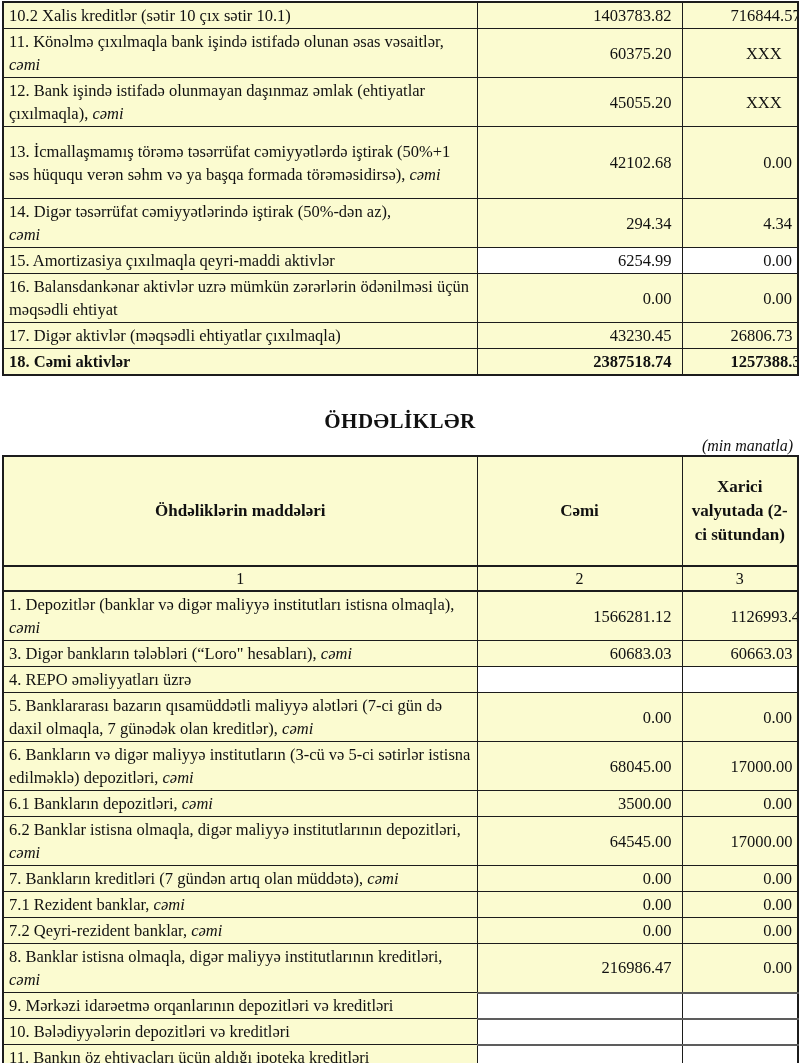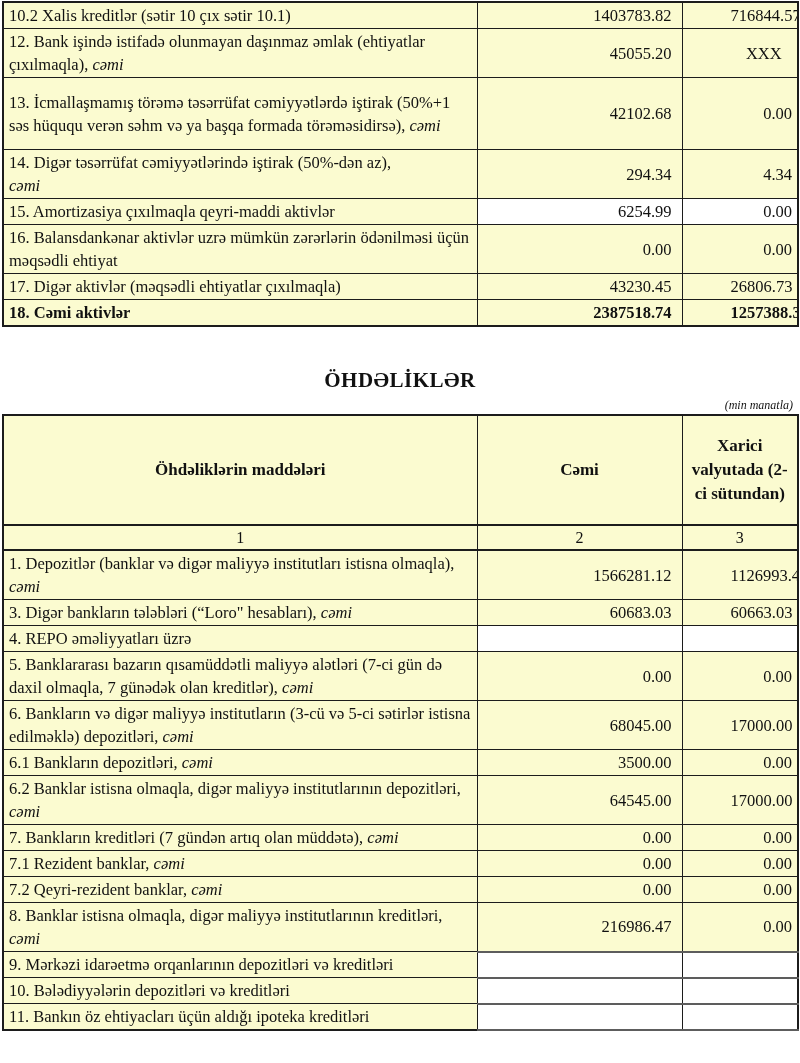--- a/index.html
+++ b/index.html
@@ -62,52 +62,57 @@
     line-height: 24px;
     padding: 18px 4px;
     border-bottom: 2px solid var(--border_dark);
   }
   #liab-index td {
     text-align: center;
     font-size: 16px;
     border-bottom: 2px solid var(--border_dark);
   }
   .section-title {
-    margin-top: 39px;
+    margin-top: 31px;
     height: 28px;
     text-align: center;
     font-size: 21px;
     font-weight: bold;
     letter-spacing: 0.5px;
     line-height: 28px;
   }
   .unit-note {
     margin-top: 2px;
     height: 18px;
     text-align: right;
     padding-right: 7px;
     font-style: italic;
-    font-size: 12px;
+    font-size: 16px;
     line-height: 18px;
   }
 </style>
 </head>
 <body>
 
 <table id="assets-table">
   <colgroup>
       <col style="width:474px">
       <col style="width:205px">
       <col style="width:116px">
     </colgroup>
   <tbody>
     <tr class="r1">
       <td class="lbl"><span>10.2 Xalis kreditlər (sətir 10 çıx sətir 10.1)</span><span class="sfx"></span></td>
       <td class="val">1403783.82</td>
       <td class="val v3">716844.57</td>
+    </tr>
+    <tr class="r2">
+      <td class="lbl"><span>11. Könəlmə çıxılmaqla bank işində istifadə olunan əsas vəsaitlər, </span><span class="sfx">cəmi</span></td>
+      <td class="val">60375.20</td>
+      <td class="val v3 ctr">XXX</td>
     </tr>
     <tr class="r2">
       <td class="lbl"><span>12. Bank işində istifadə olunmayan daşınmaz əmlak (ehtiyatlar çıxılmaqla), </span><span class="sfx">cəmi</span></td>
       <td class="val">45055.20</td>
       <td class="val v3 ctr">XXX</td>
     </tr>
     <tr class="r3">
       <td class="lbl"><span>13. İcmallaşmamış törəmə təsərrüfat cəmiyyətlərdə iştirak (50%+1 səs hüququ verən səhm və ya başqa formada törəməsidirsə), </span><span class="sfx">cəmi</span></td>
       <td class="val">42102.68</td>
       <td class="val v3">0.00</td>

